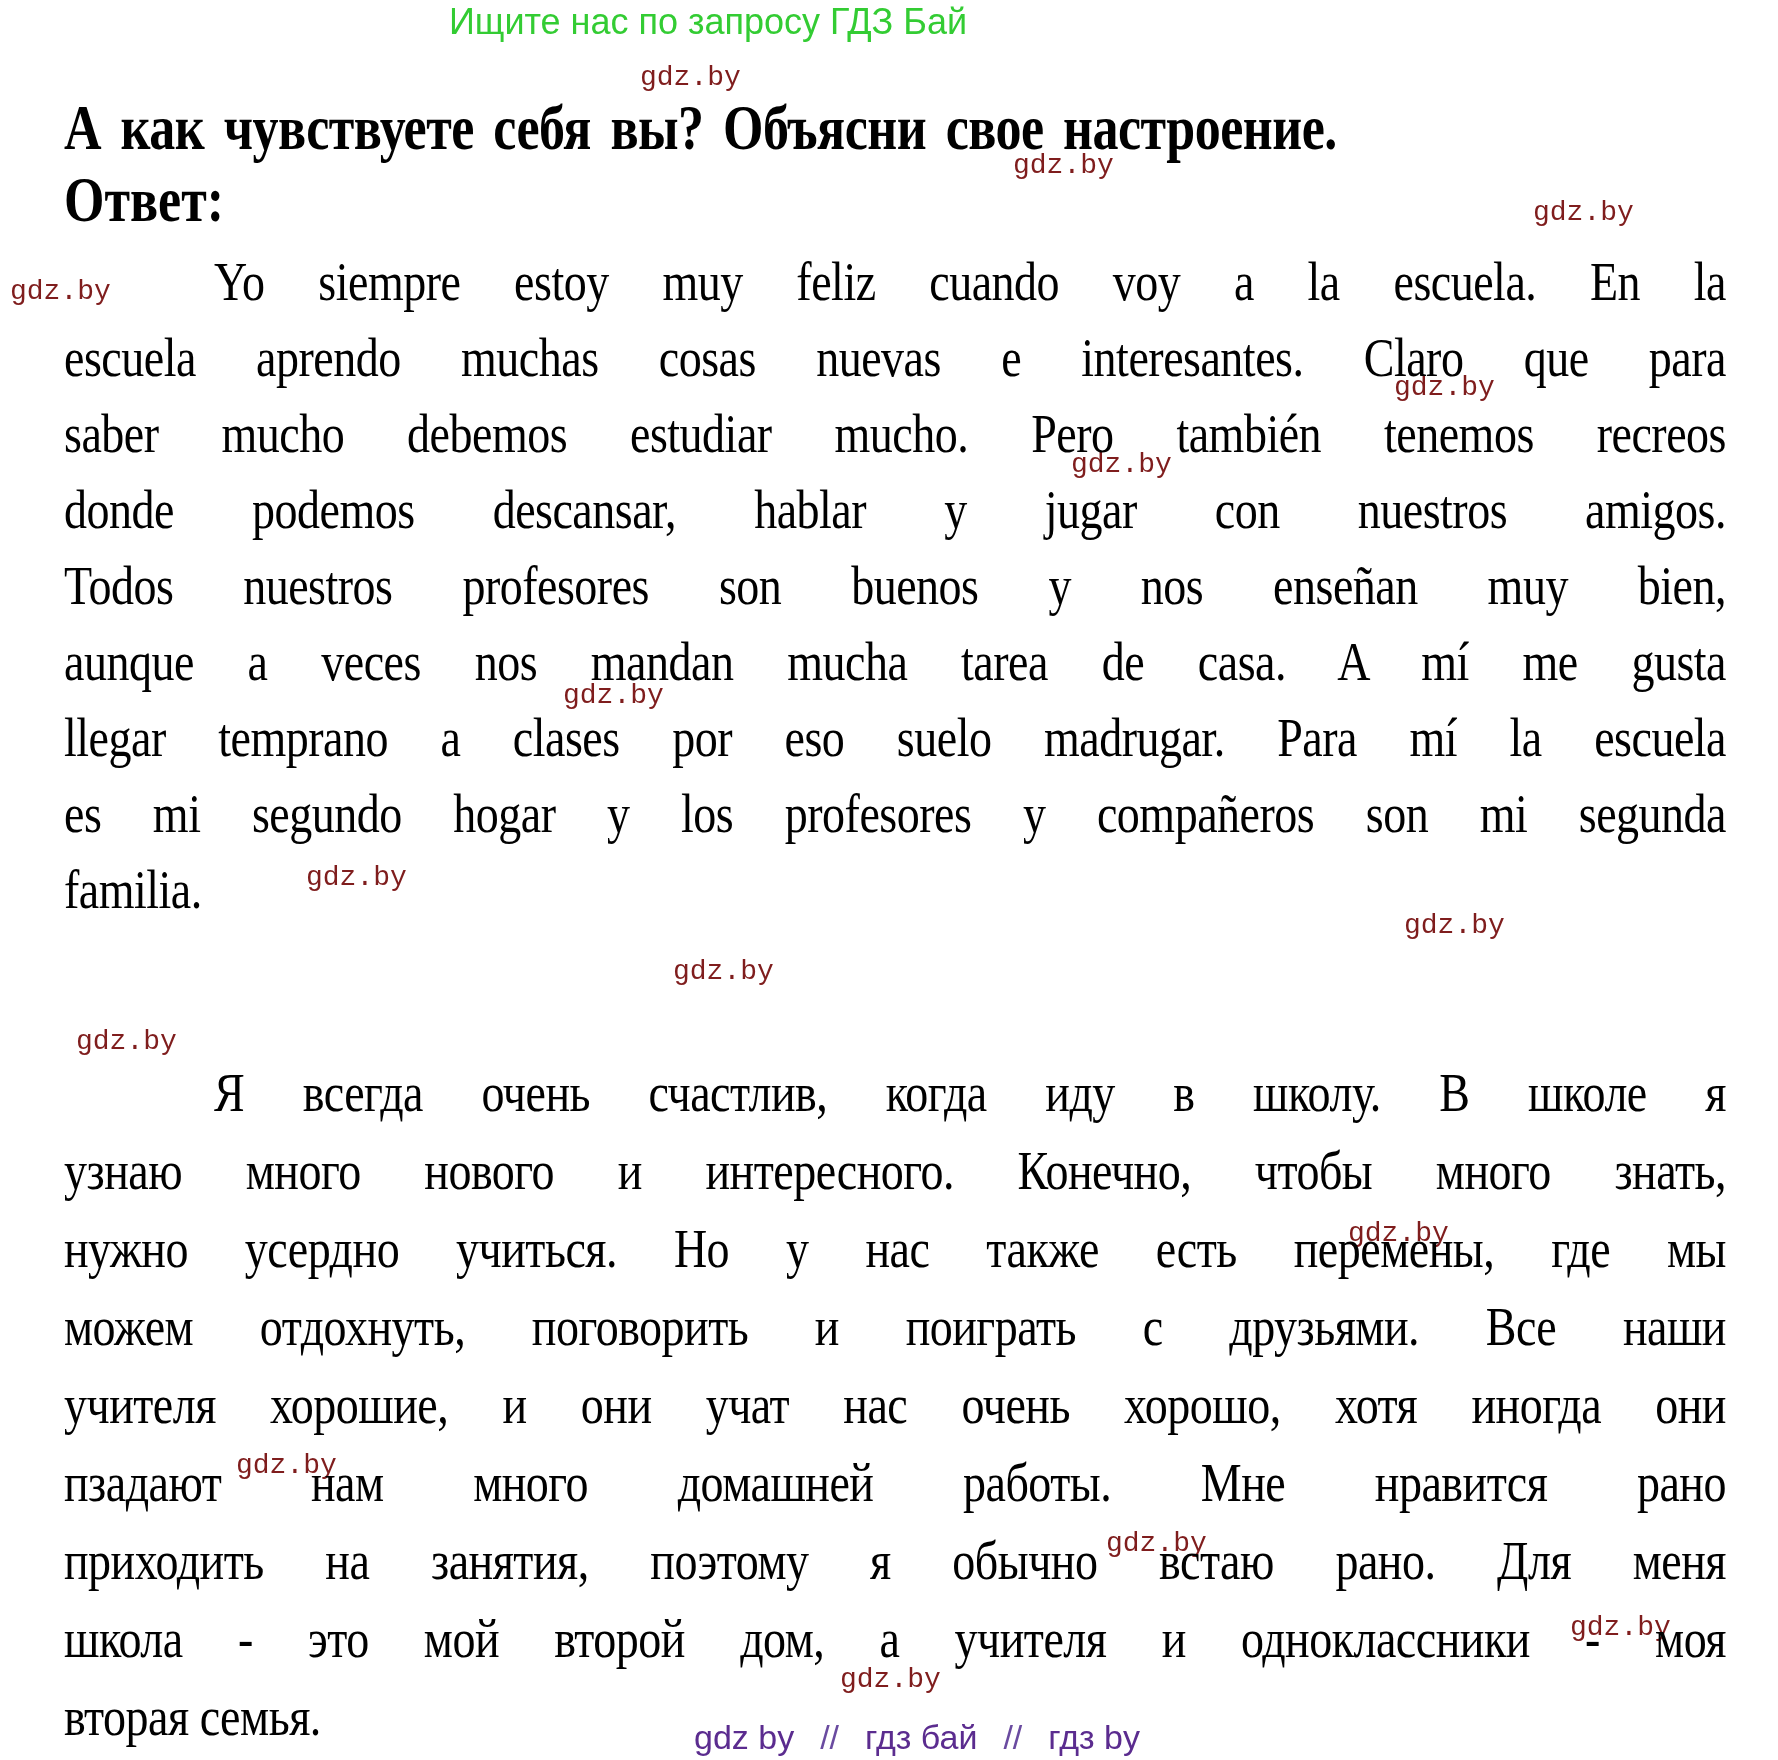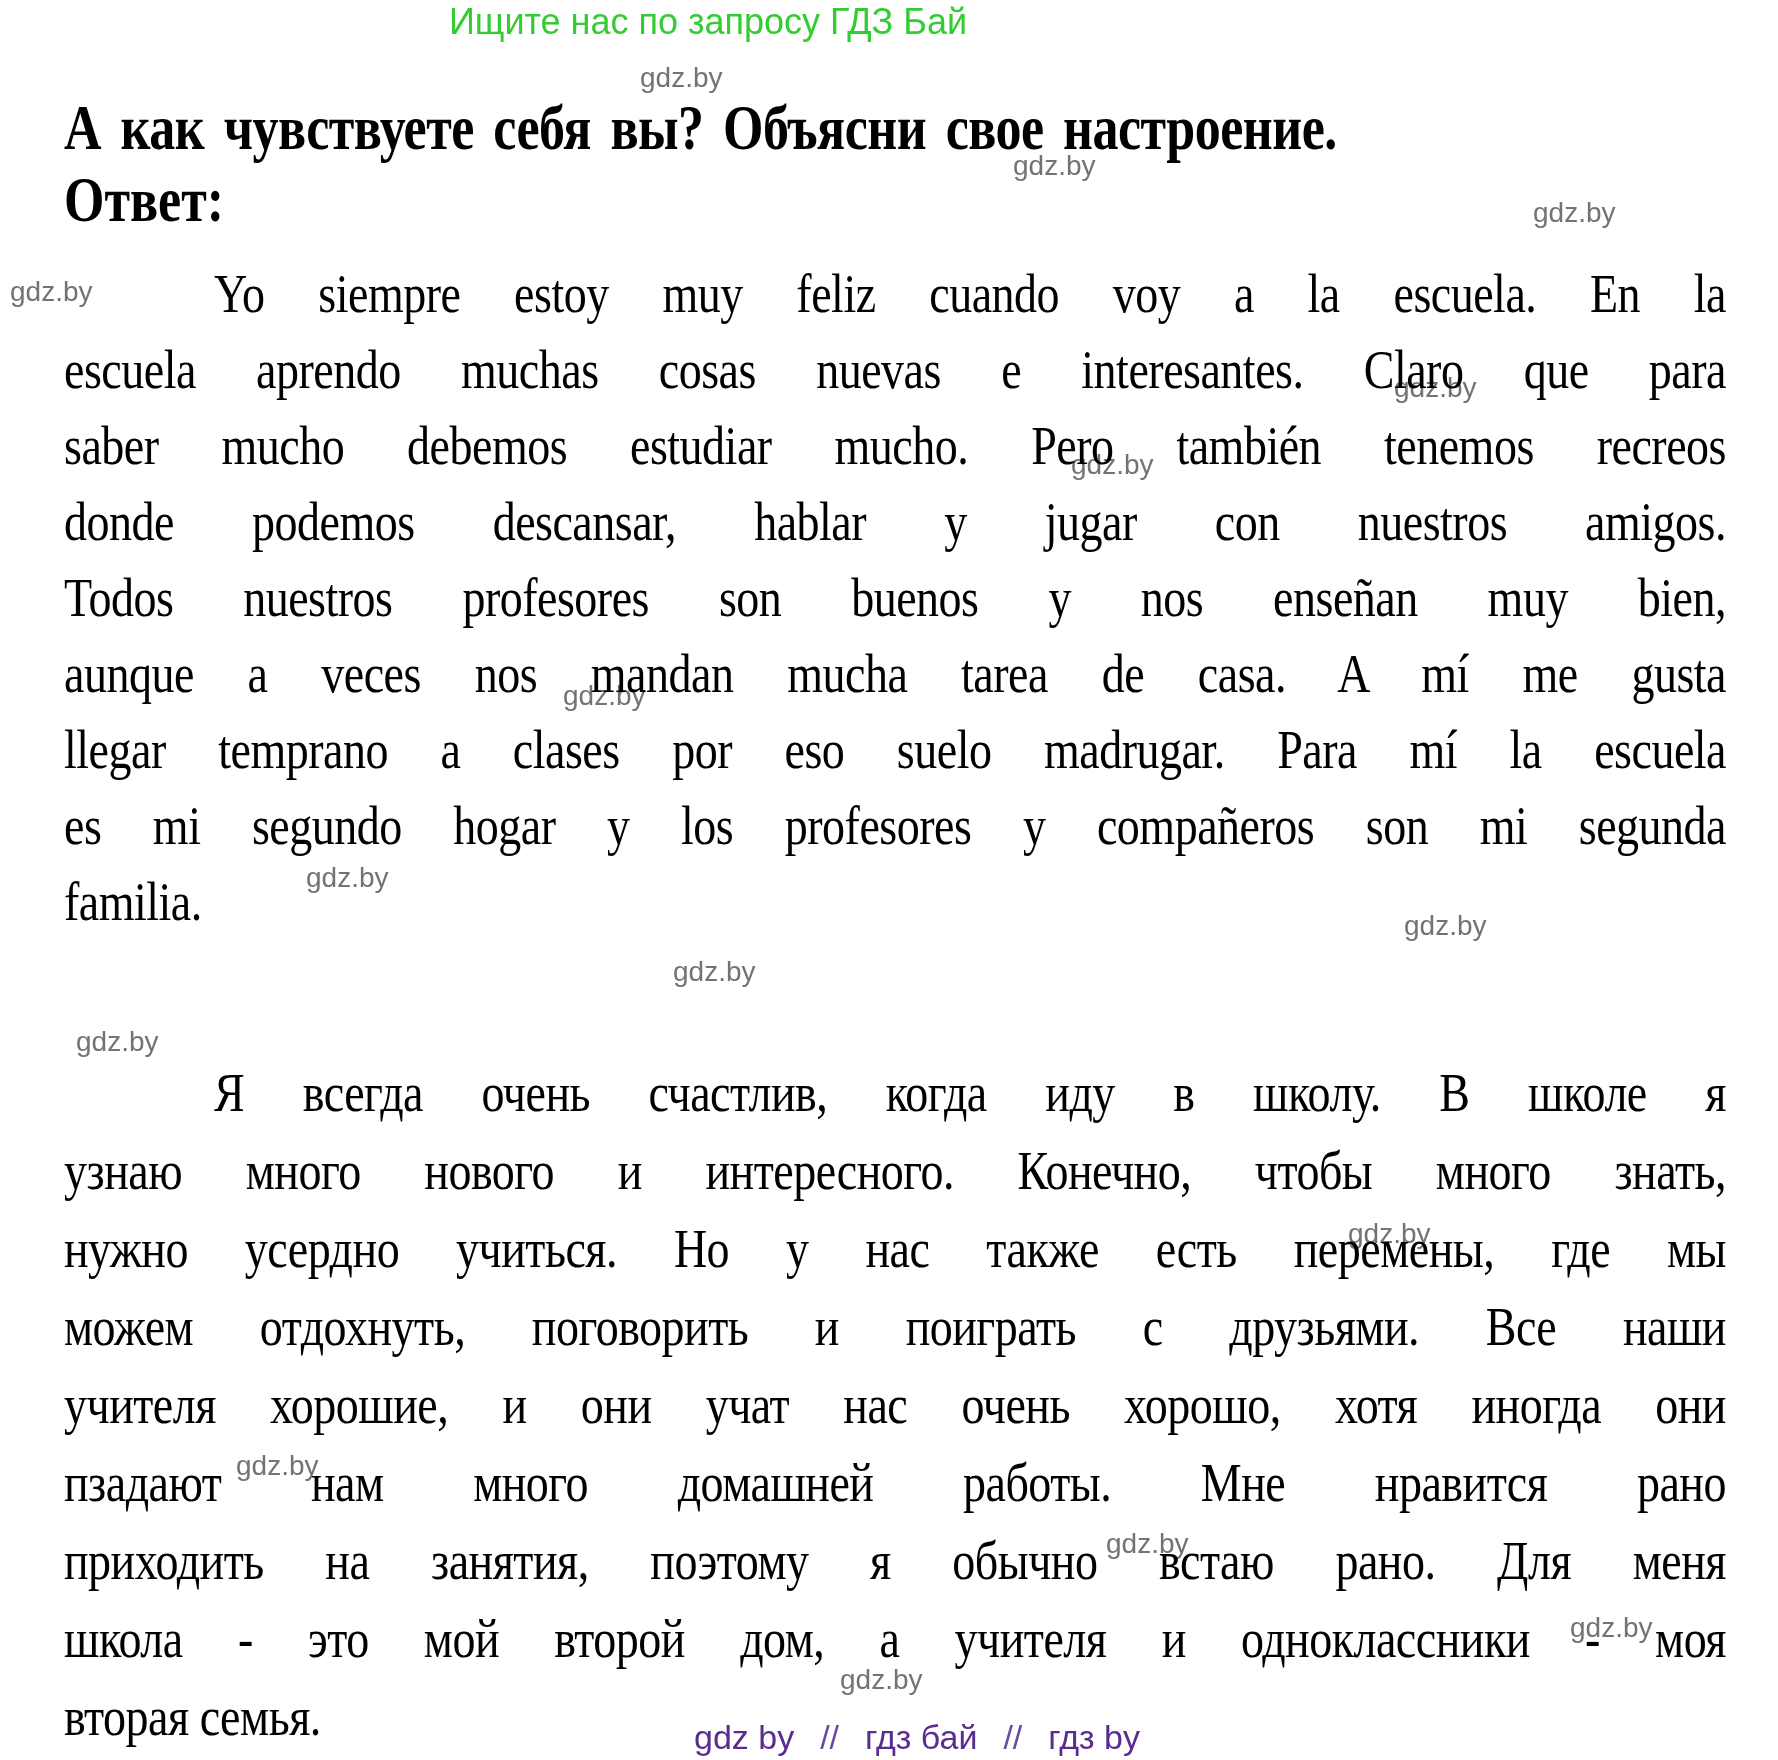--- a/index.html
+++ b/index.html
@@ -12,22 +12,22 @@
     color: #000000;
   }
   .promo-banner {
     position: absolute; top: 0; left: 0; width: 1416px; height: 44px;
     line-height: 44px; text-align: center;
     font-family: "Liberation Sans", "DejaVu Sans", sans-serif;
     font-size: 36px; font-weight: 500; color: #33cc33;
   }
   .wm {
     position: absolute;
-    font-family: Liberation Sans, sans-serif;
-    font-size: 28px; color: #737373; white-space: nowrap;
+    font-family: Liberation Mono, monospace;
+    font-size: 28px; color: #7f1d1d; white-space: nowrap;
   }
   .question-title {
     position: absolute; left: 64px; top: 100px; width: 1662px;
     font-size: 52px; font-weight: bold; line-height: 56px;
     word-spacing: 7px; letter-spacing: -0.5px; white-space: nowrap;
     transform: scaleY(1.22); transform-origin: left center;
   }
   .answer-label {
     position: absolute; left: 64px; top: 172px;
     font-size: 52px; font-weight: bold; line-height: 56px;
@@ -36,21 +36,21 @@
   .para {
     position: absolute; left: 64px; width: 1662px;
   }
   .para .line {
     height: 76px; line-height: 76px;
     font-size: 46px; letter-spacing: -0.5px;
     text-align: justify; text-align-last: justify;
     transform: scaleY(1.2); transform-origin: center center;
     white-space: normal;
   }
-  .para-es { top: 256px; }
+  .para-es { top: 244px; }
   .para-ru { top: 1054px; }
   .para-ru .line { height: 78px; line-height: 78px; }
   .para .line.first { padding-left: 150px; box-sizing: border-box; }
   .para .line.last { text-align-last: left; }
   .site-footer {
     position: absolute; top: 1714px; left: 0; width: 1778px; height: 46px;
     display: flex; justify-content: center; align-items: center; gap: 26px;
     font-family: "Liberation Sans", "DejaVu Sans", sans-serif;
     font-size: 34px; color: #5b2c8f; padding-left: 28px;
   }

